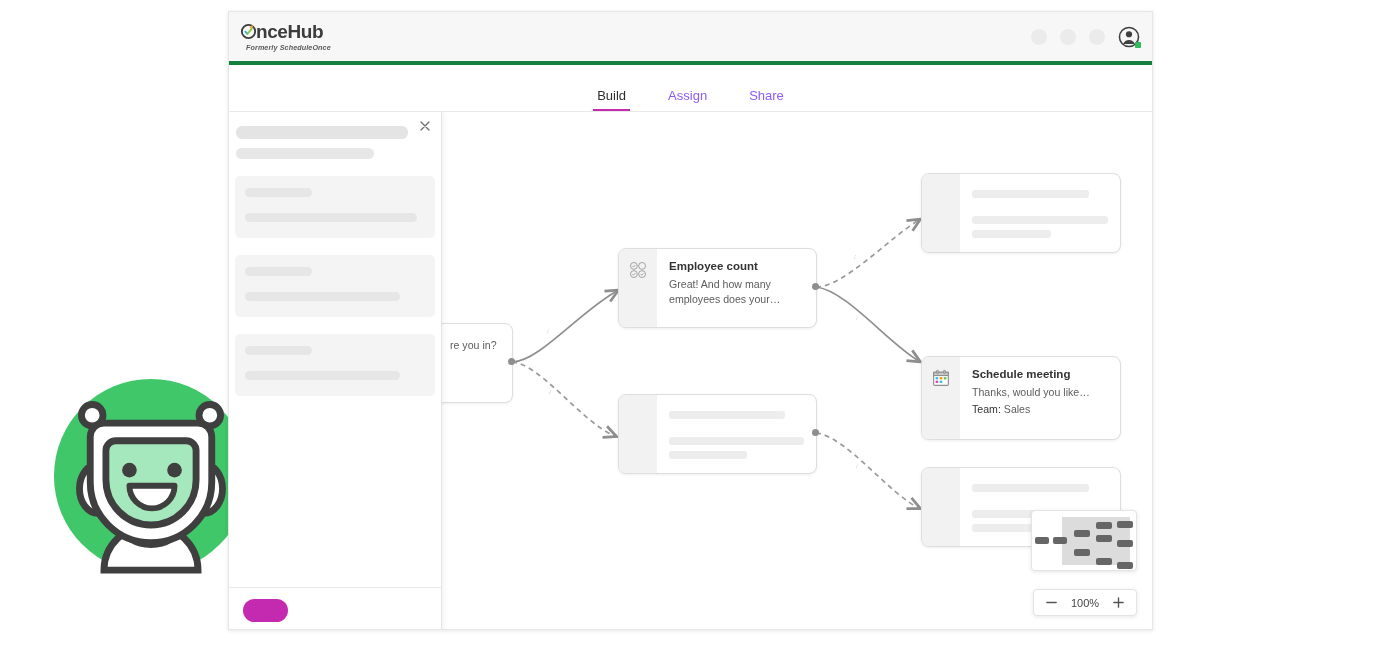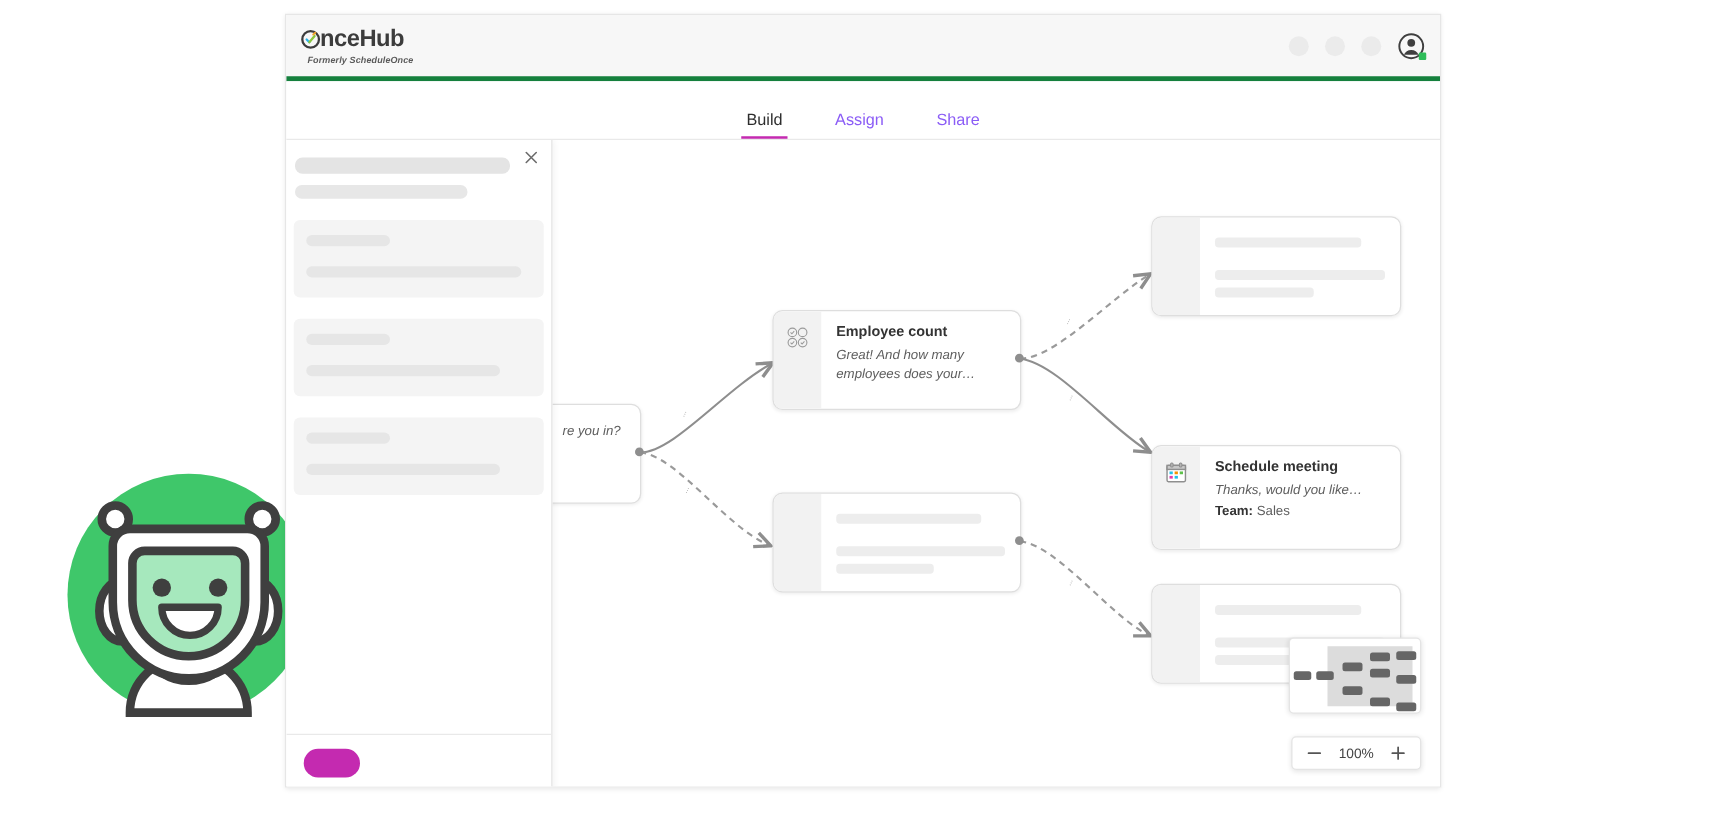--- a/index.html
+++ b/index.html
@@ -64,23 +64,23 @@
   .node{
     position:absolute;background:#fff;border:1px solid #dedede;border-radius:8px;
     box-shadow:0 1px 3px rgba(0,0,0,.07);display:flex;overflow:hidden;
   }
   .node-icon{
     width:38px;flex:0 0 38px;background:#f2f2f2;display:flex;align-items:flex-start;
     justify-content:center;padding-top:12px;
   }
   .node-main{flex:1;padding:10px 12px 11px 12px;min-width:0;}
   .node-title{font-size:11.5px;font-weight:700;color:#333;line-height:14px;margin-bottom:4px;}
-  .node-desc{font-size:10.6px;color:#5d5d5d;line-height:14.5px;font-style:italic;}
+  .node-desc{font-size:10.6px;color:#5d5d5d;line-height:14.5px;}
   .node-meta{font-size:10.6px;color:#5d5d5d;line-height:15px;margin-top:2px;}
-  .node-meta b{color:#333;font-weight:700;}
+  .node-meta b{color:#333;font-weight:400;}
   
   .sk{background:#ededed;border-radius:3px;}
   .node-sk-1{height:8px;width:86%;margin:6px 0 0 0;}
   .node-sk-2{height:8px;width:100%;margin:18px 0 0 0;}
   .node-sk-3{height:8px;width:58%;margin:6px 0 0 0;}
   
   .cdot{position:absolute;width:7px;height:7px;border-radius:50%;background:#8e8e8e;}
   
   .side-panel{
     position:absolute;left:0;top:0;width:212px;height:521px;background:#fff;

